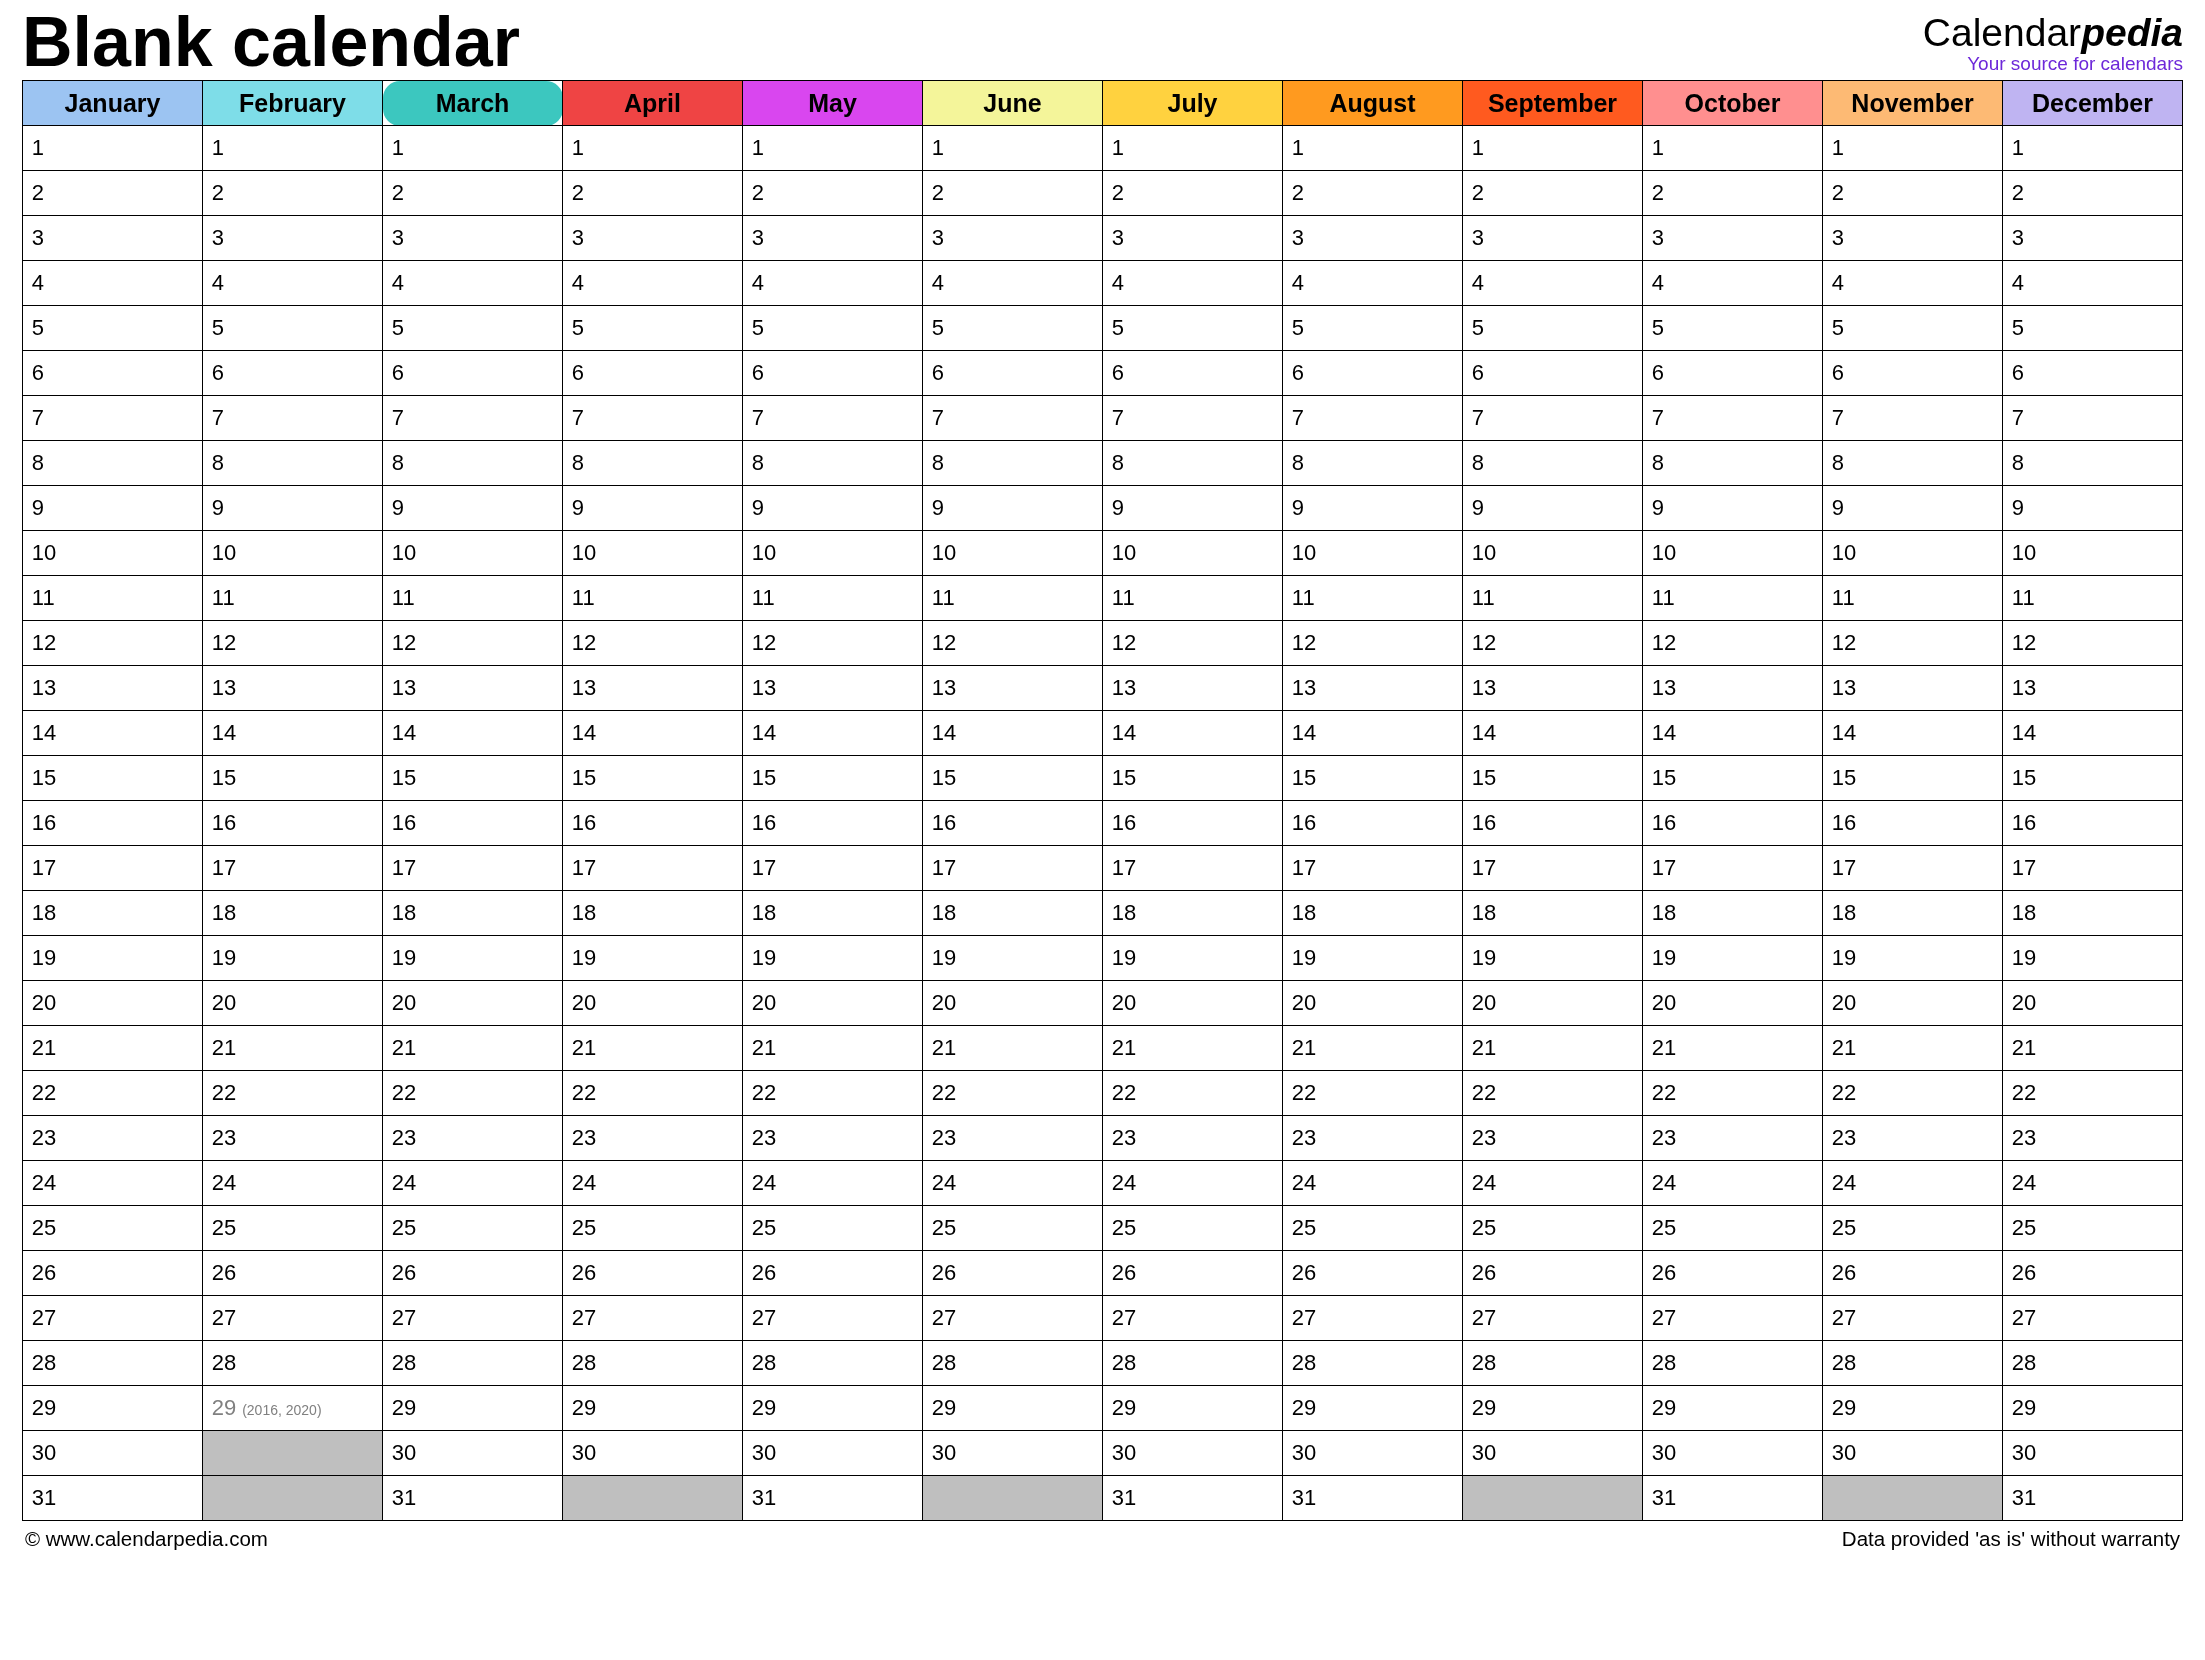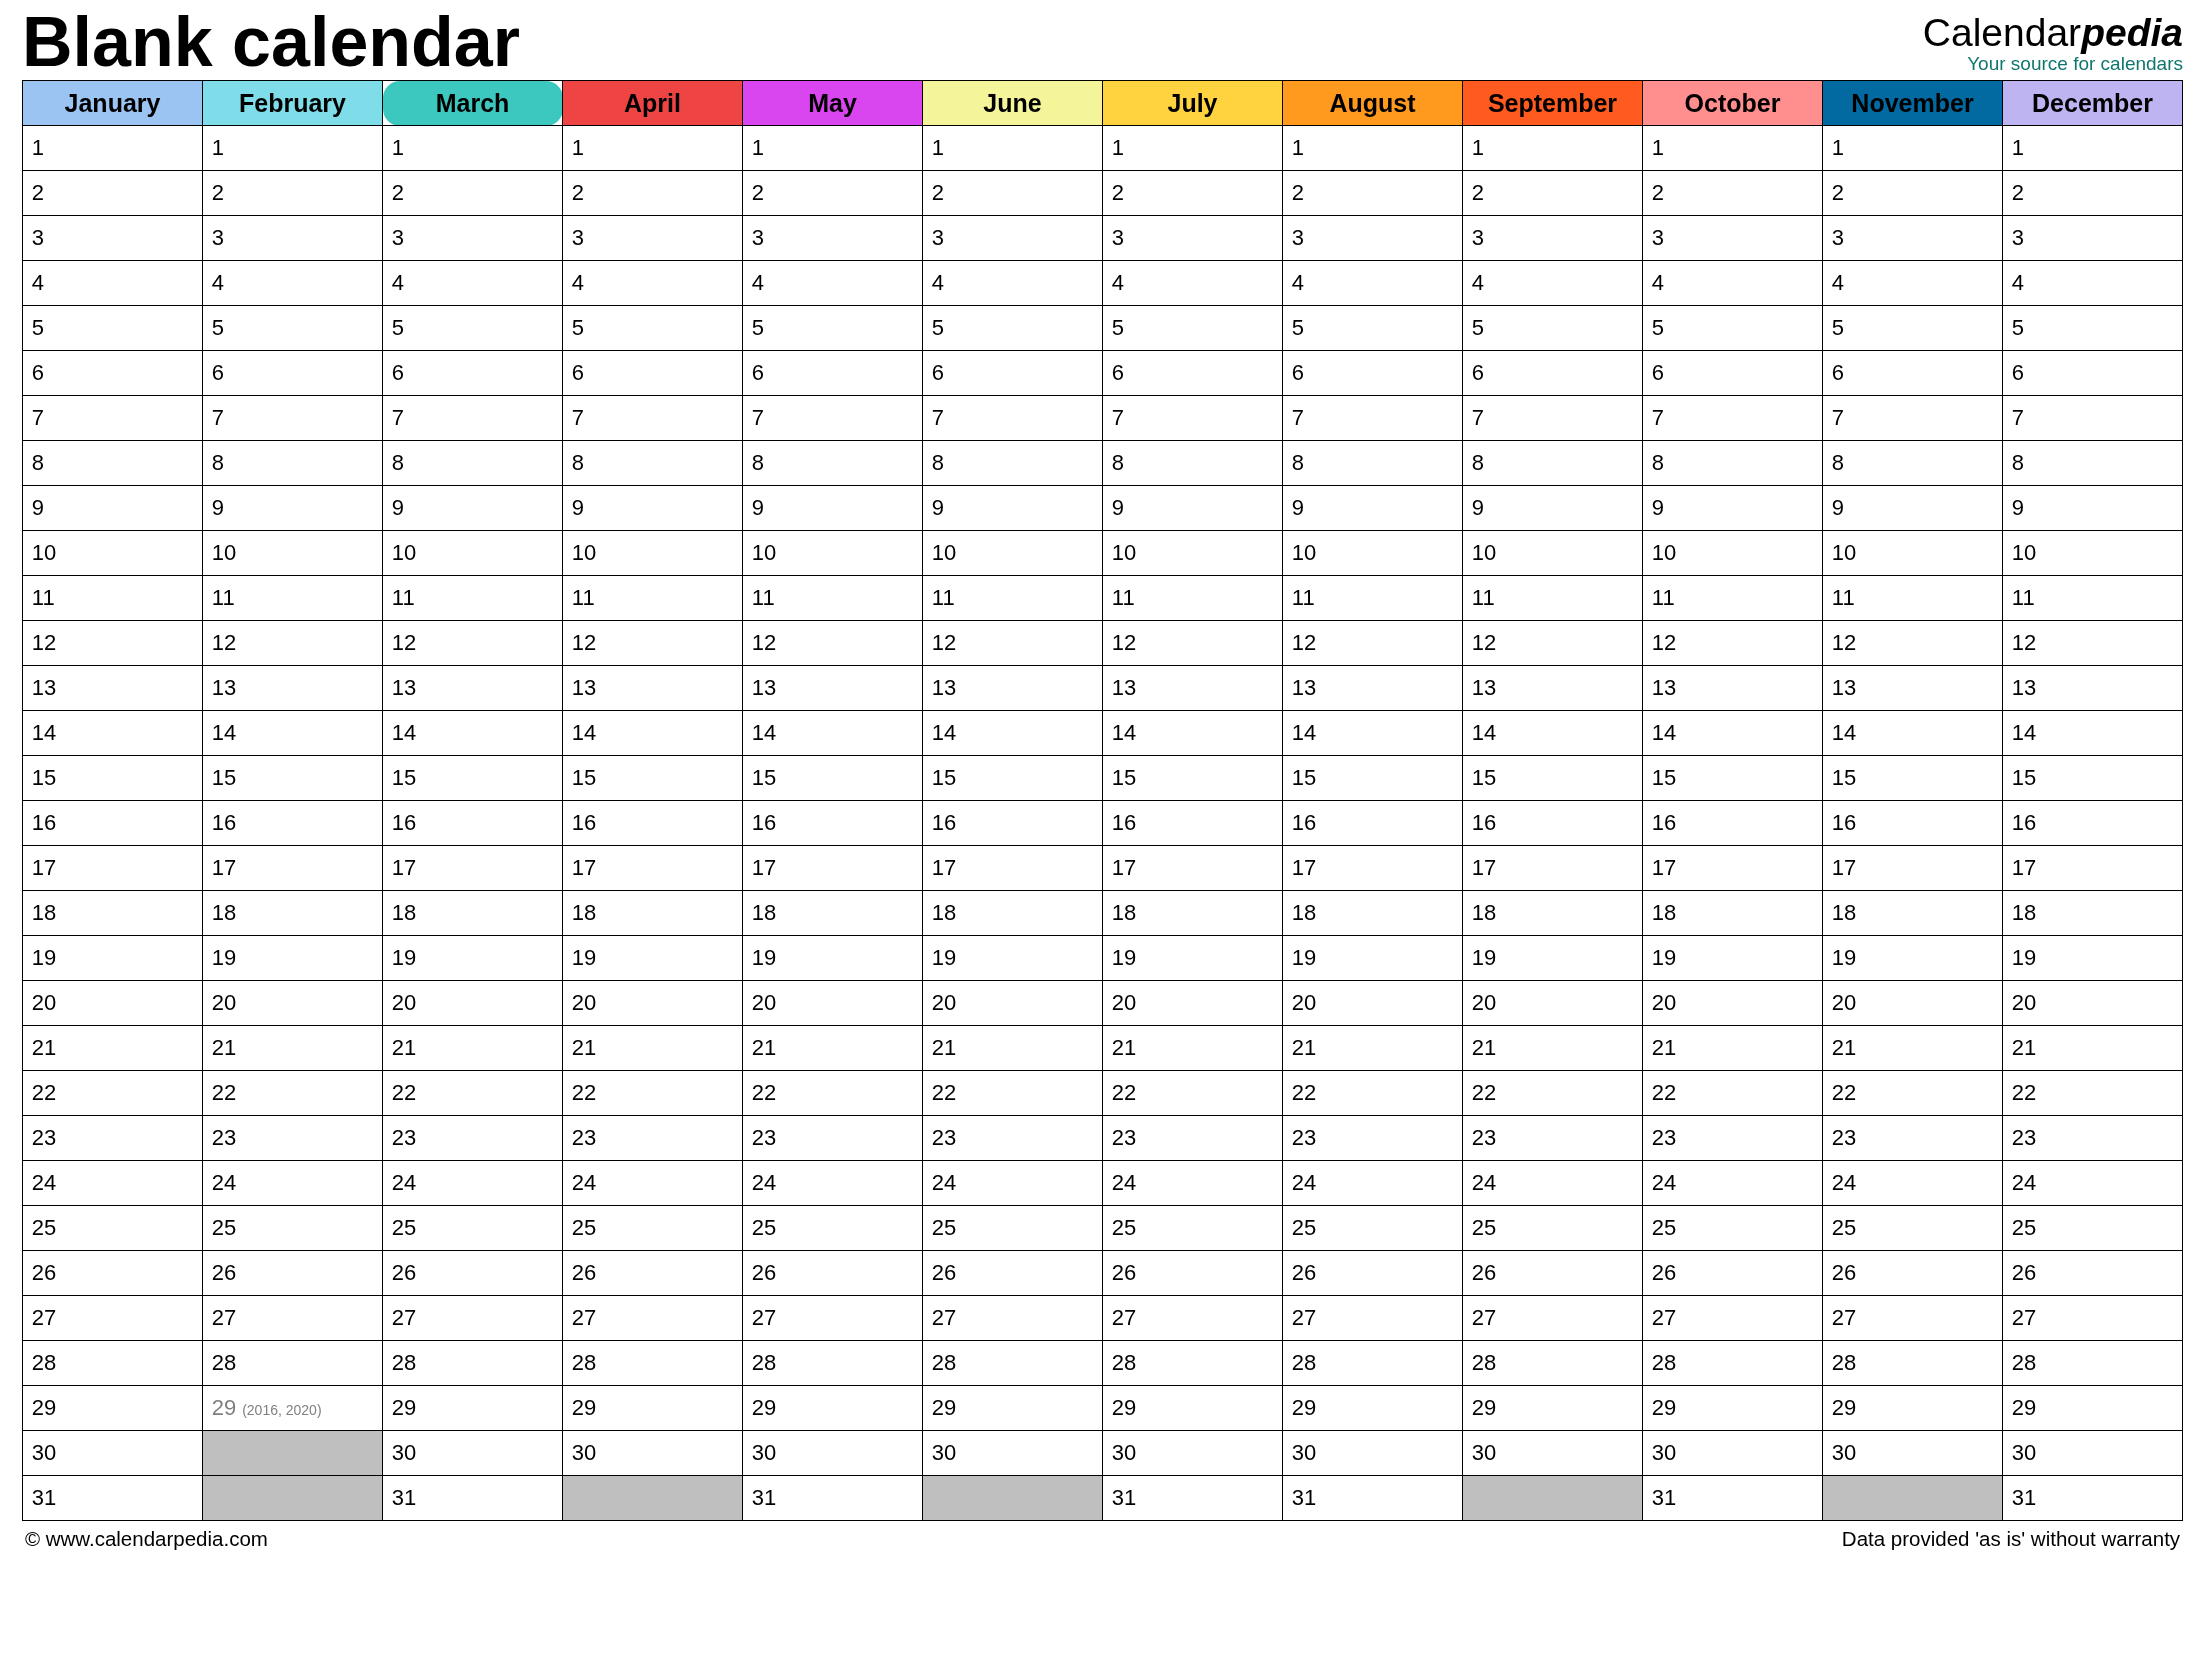--- a/index.html
+++ b/index.html
@@ -27,21 +27,21 @@
     letter-spacing: 0px;
     line-height: 1;
   }
   .brand {
     text-align: right;
     line-height: 1;
     padding-bottom: 4.4px;
   }
   .brand-line1 { font-size: 39px; font-weight: 400; }
   .brand-line1 .pedia { font-weight: 700; font-style: italic; }
-  .brand-line2 { font-size: 19px; color: #0f766e; margin-top: 1.5px; }
+  .brand-line2 { font-size: 19px; color: #6d28d9; margin-top: 1.5px; }
 
   
   table.cal {
     width: 100%;
     border-collapse: collapse;
     table-layout: fixed;
   }
   table.cal th,
   table.cal td {
     border: 1.5px solid #000;
@@ -88,21 +88,21 @@
         <th style="background: rgb(156, 196, 242);">January</th>
         <th style="background: rgb(126, 221, 232);">February</th>
         <th style="background: rgb(60, 199, 191); border-radius: 17px;">March</th>
         <th style="background: #ef4444;">April</th>
         <th style="background: #d946ef;">May</th>
         <th style="background: rgb(244, 245, 154);">June</th>
         <th style="background: rgb(255, 210, 63);">July</th>
         <th style="background: rgb(255, 154, 31);">August</th>
         <th style="background: rgb(255, 90, 31);">September</th>
         <th style="background: rgb(255, 143, 143);">October</th>
-        <th style="background: #0369a1;">November</th>
+        <th style="background: #fdba74;">November</th>
         <th style="background: rgb(191, 180, 242);">December</th>
       </tr>
   </thead>
   <tbody id="calendar-body">
       <tr>
         <td>1</td>
         <td>1</td>
         <td>1</td>
         <td>1</td>
         <td>1</td>

